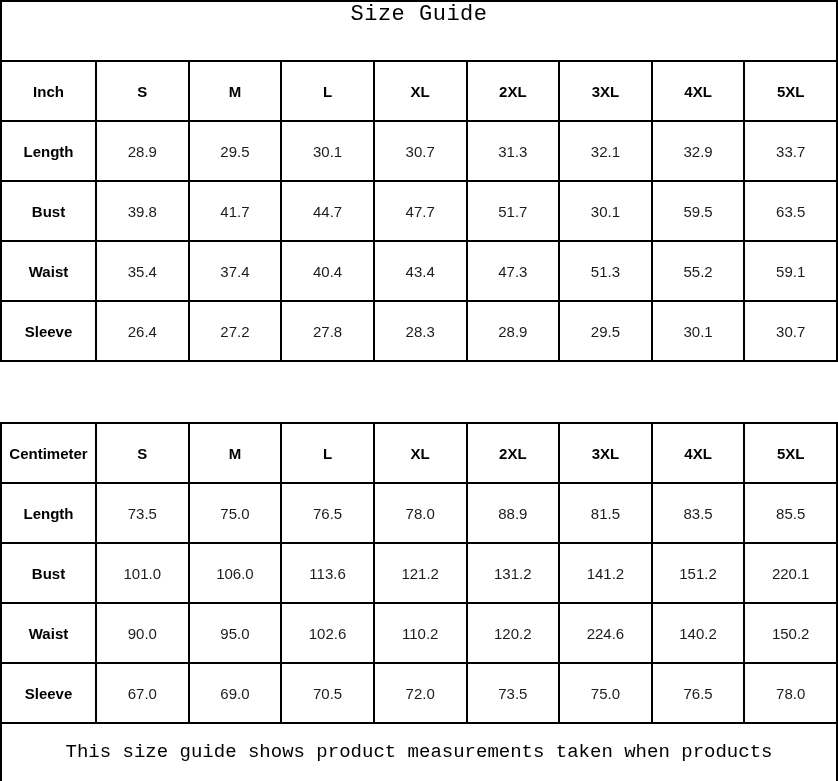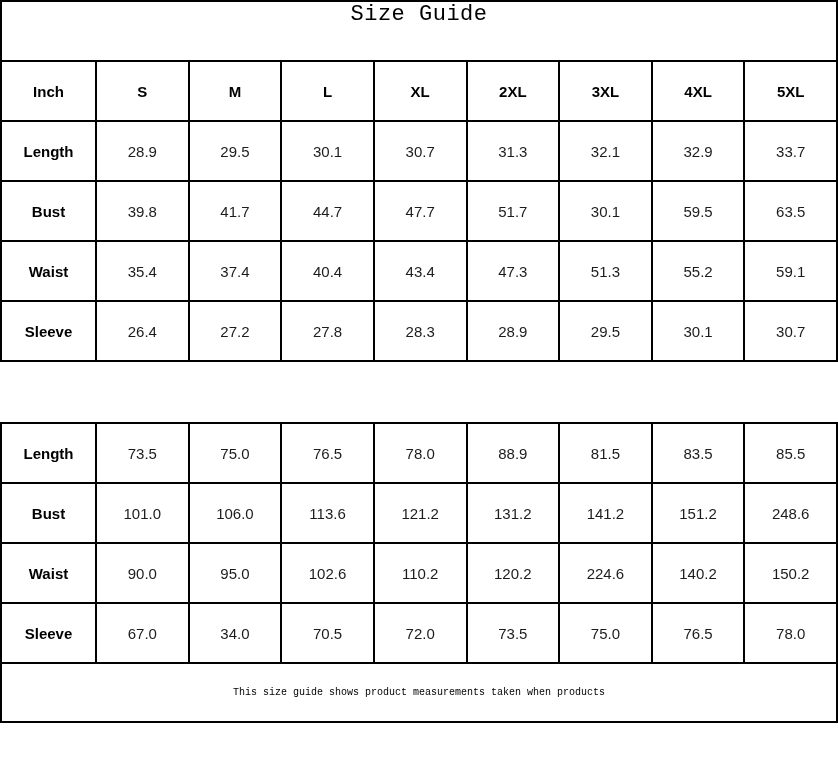--- a/index.html
+++ b/index.html
@@ -67,21 +67,21 @@
     border: 2px solid #000000;
     border-top: none;
     display: flex;
     flex-direction: column;
     align-items: center;
     justify-content: center;
     gap: 3px;
   }
   .footer-line {
     font-family: "Liberation Mono", "DejaVu Sans Mono", monospace;
-    font-size: 10px;
+    font-size: 19px;
     line-height: 1.3;
     color: #000000;
     white-space: nowrap;
   }
 </style>
 </head>
 <body>
 
 <div class="sheet">
 
@@ -169,56 +169,67 @@
         <col>
         <col>
         <col>
         <col>
         <col>
         <col>
         <col>
     </colgroup>
   <tbody>
         <tr>
+          <th>Centimeter</th>
+          <th>S</th>
+          <th>M</th>
+          <th>L</th>
+          <th>XL</th>
+          <th>2XL</th>
+          <th>3XL</th>
+          <th>4XL</th>
+          <th>5XL</th>
+        </tr>
+        <tr>
           <th>Length</th>
           <td>73.5</td>
           <td>75.0</td>
           <td>76.5</td>
           <td>78.0</td>
           <td>88.9</td>
           <td>81.5</td>
           <td>83.5</td>
           <td>85.5</td>
         </tr>
         <tr>
           <th>Bust</th>
           <td>101.0</td>
           <td>106.0</td>
           <td>113.6</td>
           <td>121.2</td>
           <td>131.2</td>
           <td>141.2</td>
           <td>151.2</td>
-          <td>248.6</td>
+          <td>220.1</td>
         </tr>
         <tr>
           <th>Waist</th>
           <td>90.0</td>
           <td>95.0</td>
           <td>102.6</td>
           <td>110.2</td>
           <td>120.2</td>
           <td>224.6</td>
           <td>140.2</td>
           <td>150.2</td>
         </tr>
         <tr>
           <th>Sleeve</th>
           <td>67.0</td>
-          <td>34.0</td>
+          <td>69.0</td>
           <td>70.5</td>
           <td>72.0</td>
           <td>73.5</td>
           <td>75.0</td>
           <td>76.5</td>
           <td>78.0</td>
         </tr>
       </tbody>
     </table>
 

